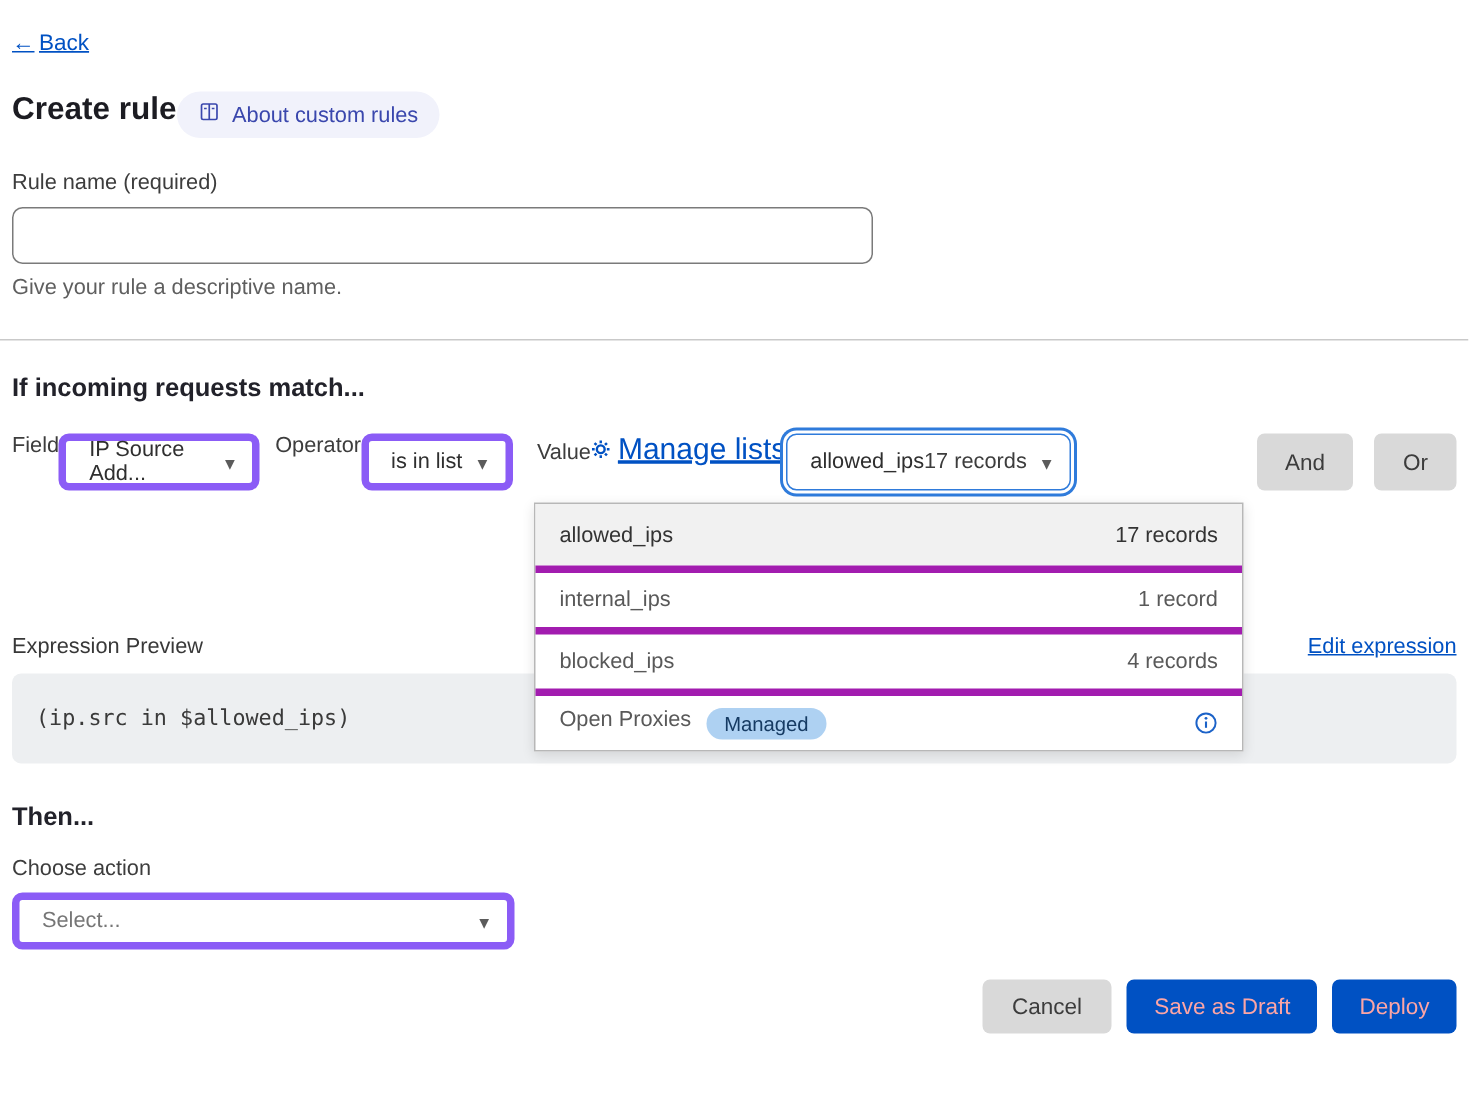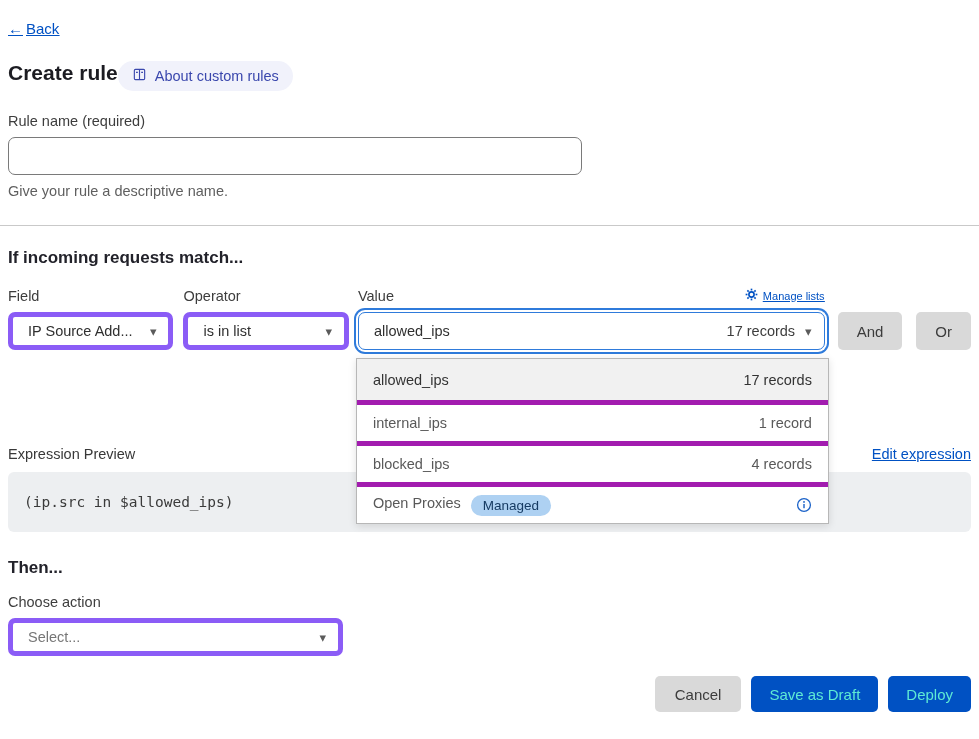--- a/index.html
+++ b/index.html
@@ -43,29 +43,29 @@
     font-family: "Liberation Sans", sans-serif;
   }
   .helper-text { margin-top: 8px; color: #5f5f5f; }
 
   .divider { margin: 26px -8px 0 -8px; border: none; border-top: 1px solid #c9c9c9; }
 
   .section-heading { margin-top: 22px; font-size: 17px; font-weight: 700; color: #22222a; }
 
   
   .controls-row { margin-top: 20px; display: flex; align-items: flex-end; }
-  .ctl-col { display: flex; flex-direction: column; }
+  .ctl-col { display: flex; flex-direction: row; }
   .col-field { width: 167px; }
   .col-operator { width: 167px; margin-left: 10px; }
   .col-value { width: 471px; margin-left: 9px; position: relative; }
   .col-buttons { margin-left: 13px; display: flex; gap: 14px; }
 
   .label-row { display: flex; justify-content: space-between; align-items: baseline; margin-bottom: 8px; }
   .label-row .field-label { margin-bottom: 0; }
-  .manage-lists { display: inline-flex; align-items: center; gap: 5px; font-size: 11px; }
+  .manage-lists { display: inline-flex; align-items: center; gap: 5px; font-size: 20px; }
 
   .select-box {
     height: 38px; background: #fff;
     border: 5px solid #8b5cf6; border-radius: 7px;
     display: flex; align-items: center; justify-content: space-between;
     padding: 0 12px 0 15px; cursor: pointer; color: #2f2f2f;
   }
   .select-box .chevron { color: #5b5b5b; font-size: 13px; margin-left: 10px; }
   .select-box.focused {
     border: 1px solid #2f7bdb;
@@ -116,21 +116,21 @@
 
   
   .then-block { margin-top: 26px; }
   .choose-action-block { margin-top: 16px; }
   .action-select { width: 335px; }
 
   
   .footer-row { margin-top: 20px; display: flex; justify-content: flex-end; gap: 10px; }
   .footer-row .gray-btn { height: 36px; padding: 0 20px; }
   .blue-btn {
-    height: 36px; background: #0051c3; color: #5eead4;
+    height: 36px; background: #0051c3; color: #fca5a5;
     border: none; border-radius: 5px; font-size: 15px;
     font-family: "Liberation Sans", sans-serif; cursor: pointer;
     padding: 0 18px;
   }
 </style>
 </head>
 <body>
 
 <div class="page">
 

